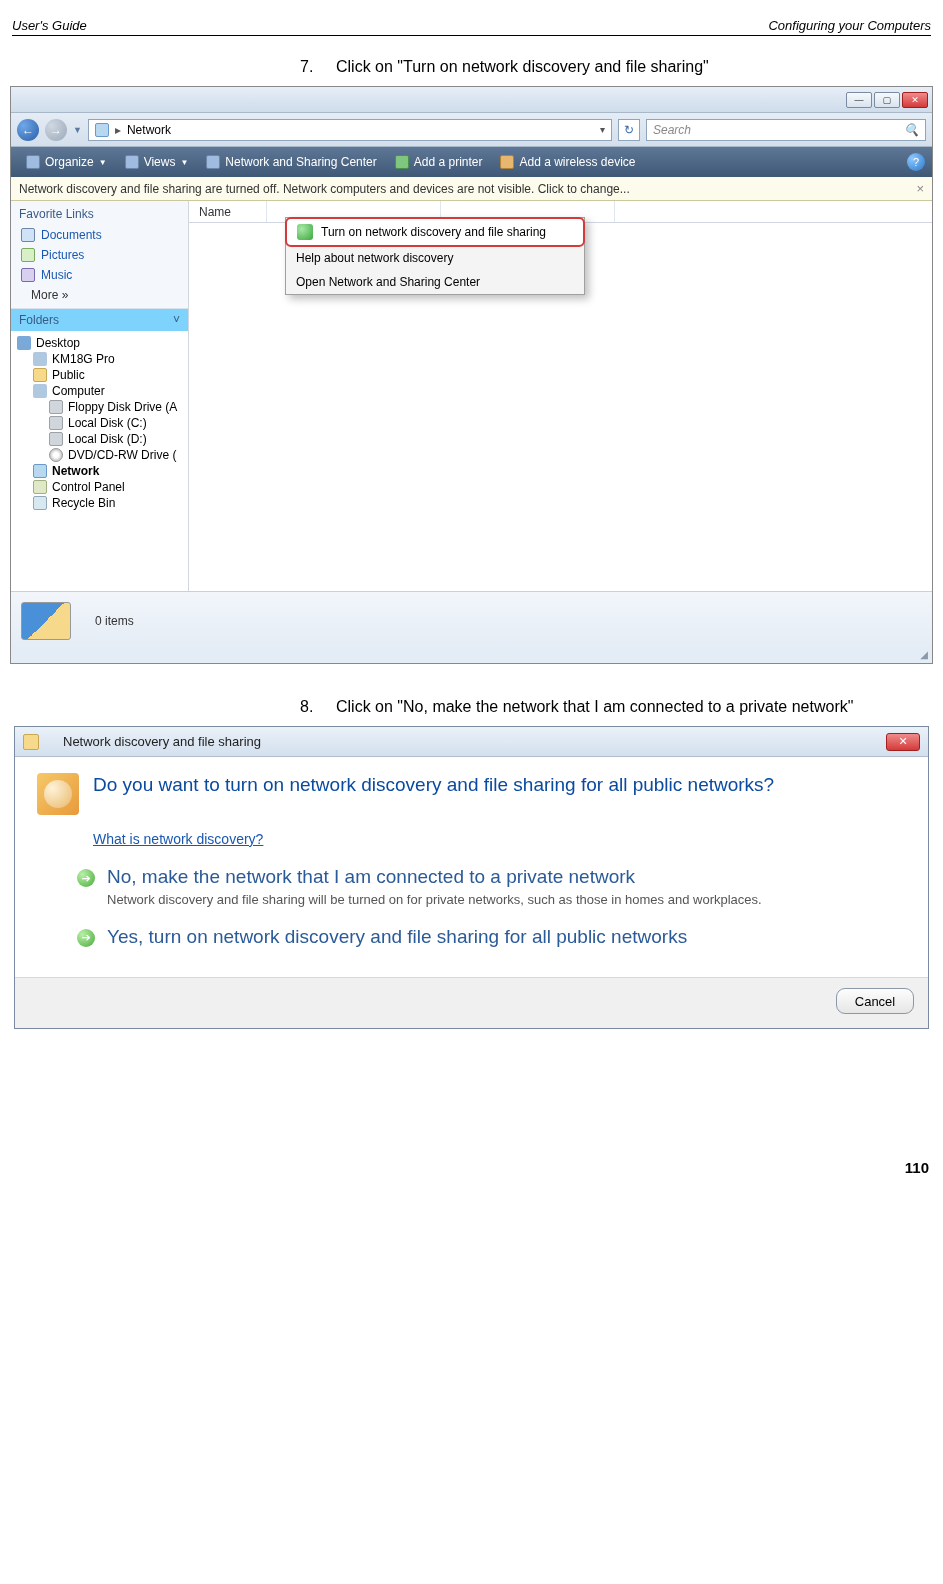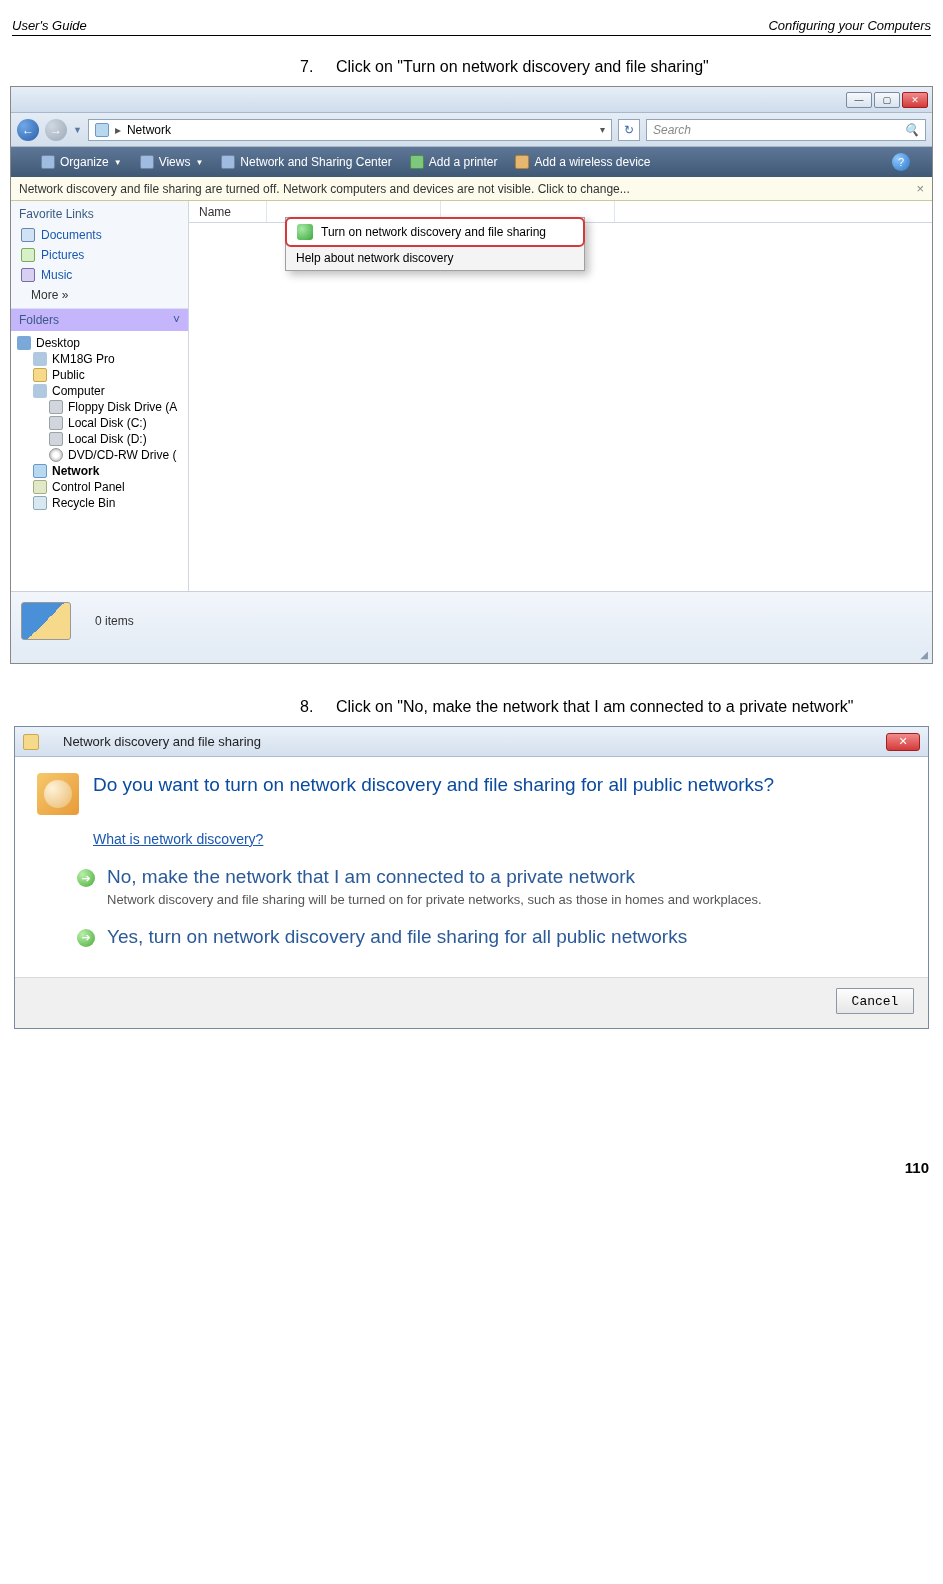--- a/index.html
+++ b/index.html
@@ -76,21 +76,21 @@
     display:flex;align-items:center;justify-content:center;color:#3a6aa8;font-size:12px;
   }
   .search-box {
     width: 280px; height:22px; background:#fff; border:1px solid #8fa5bb;
     display:flex; align-items:center; padding:0 6px; color:#888; font-style:italic; font-size:12px;
     justify-content: space-between;
   }
   .toolbar-row {
     height: 30px;
     background: linear-gradient(#5f7796,#3f5876);
-    display:flex; align-items:center; gap:2px; padding:0 22px;
+    display:flex; align-items:center; gap:2px; padding:0 7px;
     color:#fff; font-size:12px;
   }
   .tb-item { display:flex; align-items:center; gap:5px; padding:0 8px; height:24px; }
   .tb-item .caret { font-size:8px; }
   .tb-icon {
     width:14px;height:14px;background:#9fbce0;border:1px solid #6a86a8;border-radius:2px;display:inline-block;
   }
   .tb-icon.green { background:#7fc77f; border-color:#4a904a; }
   .tb-icon.orange { background:#e8b76f; border-color:#b0823a; }
   .tb-spacer { flex:1; }
@@ -113,21 +113,21 @@
   .sb-link { display:flex; align-items:center; gap:6px; padding:3px 8px 3px 10px; color:#1a57b0; }
   .sb-icon {
     width:14px;height:14px;border:1px solid #6a86a8;background:#cfe2f6;border-radius:2px;display:inline-block;
   }
   .sb-icon.pic { background:#d8f0c8; border-color:#7aaa5a; }
   .sb-icon.mus { background:#d8d0f0; border-color:#7a6aaa; }
   .sb-more { padding:3px 8px 6px 20px; color:#333; }
   .sb-folders-h {
     display:flex; justify-content:space-between; align-items:center;
     padding:4px 8px; color:#3a5a84; border-top:1px solid #d9e2ec;
-    background:#c4b5fd;
+    background:#7dd3fc;
     text-align:right;
   }
   .sb-tree { background:#fff; flex:1; overflow:hidden; padding:4px 0; color:#000000; }
   .tree-item { display:flex; align-items:center; gap:5px; padding:1px 6px; white-space:nowrap; }
   .ind1 { padding-left: 22px; }
   .ind2 { padding-left: 38px; }
   .ti-icon { width:14px;height:14px;display:inline-block;border-radius:2px; }
   .ti-desktop { background:#7aa8d8; }
   .ti-pc { background:#b0c8e0; }
   .ti-folder { background:#f6d98a; border:1px solid #caa850; }
@@ -228,23 +228,23 @@
     color:#fff;font-size:11px;display:flex;align-items:center;justify-content:center;
     margin-top:4px; flex-shrink:0;
   }
   .dlg-option .ttl { color:#2a5a98; font-size:19px; line-height:1.3; }
   .dlg-option .sub { color:#555; font-size:13px; margin-top:2px; }
   .dlg-footer {
     display:flex; justify-content:flex-end; padding:10px 14px 14px 14px;
     background:#f0f0f0; border-top:1px solid #d8d8d8;
   }
   .dlg-btn {
-    min-width:78px; height:26px; border:1px solid #8a98a8; border-radius:1px;
+    min-width:78px; height:26px; border:1px solid #8a98a8; border-radius:9px;
     background:linear-gradient(#fdfdfd,#e6e6e6);
-    font-size:13px; display:flex;align-items:center;justify-content:center;font-family:Liberation Mono, monospace;
+    font-size:13px; display:flex;align-items:center;justify-content:center;
   }
   .page-num {
     text-align:right; font-weight:bold; font-size:15px;
     padding: 90px 14px 20px 0;
   }
 </style>
 </head>
 <body>
 
 <div class="page-header">
@@ -389,20 +389,23 @@
         <div class="col" style="width:150px"></div>
       </div>
       <div class="dropdown-menu">
         <div class="dd-item hl">
           <span class="dd-icon"></span>
           <span>Turn on network discovery and file sharing</span>
         </div>
         <div class="dd-item">
           <span>Help about network discovery</span>
         </div>
+        <div class="dd-item">
+          <span>Open Network and Sharing Center</span>
+        </div>
       </div>
     </div>
   </div>
 
   <div class="status-bar">
     <div class="status-thumb"></div>
     <span>0 items</span>
   </div>
   <div class="resize-grip">◢</div>
 </div>

